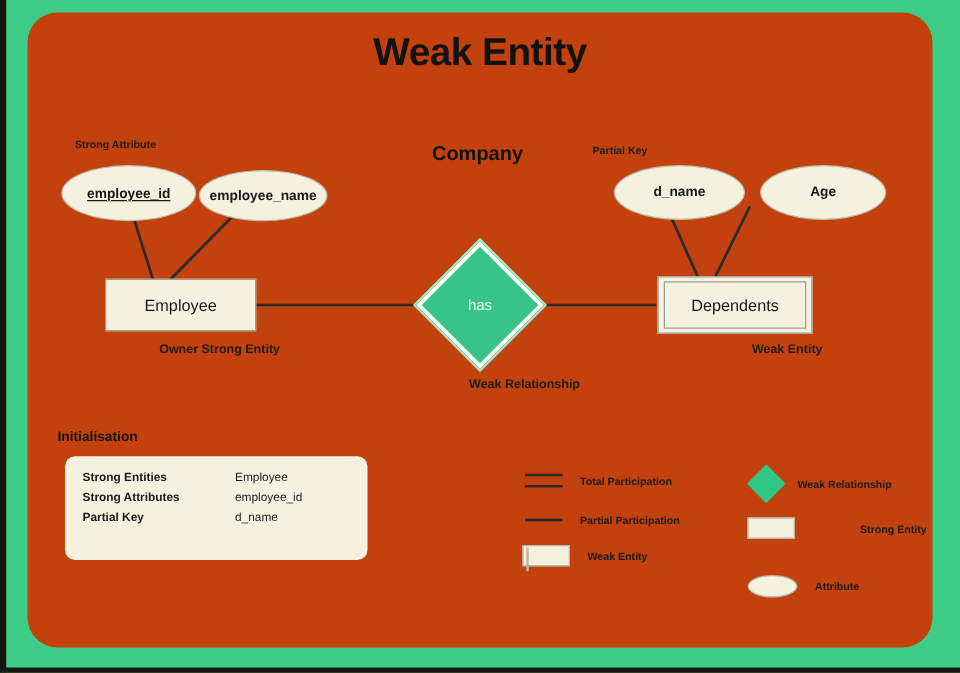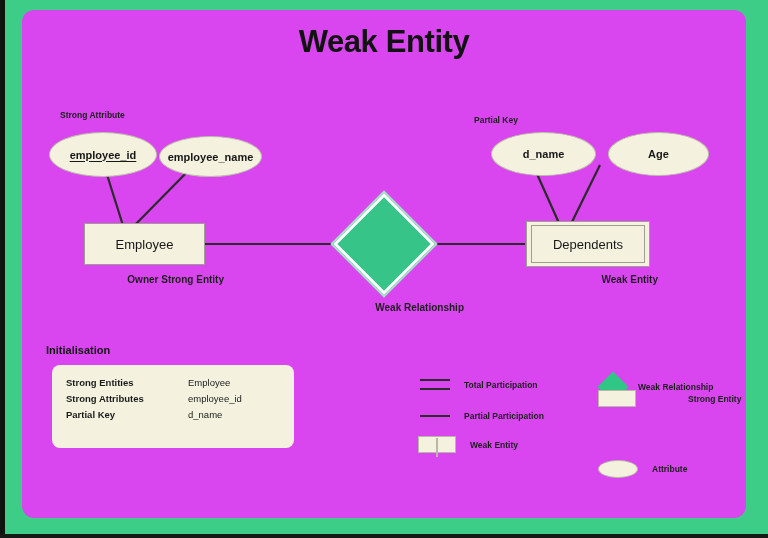--- a/index.html
+++ b/index.html
@@ -34,22 +34,22 @@
     width: 768px; height: 4px;
     background: #151a16;
   }
 
   #canvas {
     position: absolute;
     left: 22px;
     top: 10px;
     width: 724px;
     height: 508px;
-    background: #d946ef;
-    border-radius: 12px;
+    background: #c2410c;
+    border-radius: 24px;
     overflow: hidden;
   }
 
   
   #page-title {
     position: absolute;
     left: 0; top: 14px;
     width: 724px;
     text-align: center;
     font-size: 31px;
@@ -176,21 +176,20 @@
     white-space: nowrap;
   }
   #init-table td.k { font-weight: bold; width: 122px; }
   #init-table td.v { font-weight: normal; }
 
   
   .legend-row {
     position: absolute;
     display: flex;
     align-items: center;
-    text-align: center;
   }
   .legend-text {
     font-size: 8.5px;
     font-weight: bold;
     color: #1c1c1c;
     white-space: nowrap;
   }
   .sw { position: relative; }
   .sw-total {
     width: 30px; height: 7px;
@@ -237,20 +236,21 @@
 </head>
 <body>
 
 <div id="frame">
   <div id="edge-strip"></div>
   <div id="edge-strip-bottom"></div>
 
   <div id="canvas">
 
     <div id="page-title">Weak Entity</div>
+    <div id="company-label">Company</div>
 
     <div class="cap-label" style="left:38px; top:100px;">Strong Attribute</div>
     <div class="cap-label" style="left:452px; top:105px;">Partial Key</div>
 
     <svg class="conn" style="left:0; top:0;" width="724" height="508">
 
       <line x1="82" y1="155" x2="103" y2="222" stroke="#2b2b2b" stroke-width="2.2"></line>
 
       <line x1="172" y1="155" x2="106" y2="222" stroke="#2b2b2b" stroke-width="2.2"></line>
 
@@ -285,20 +285,21 @@
     <div class="sub-label" style="left:42px; top:264px; width:160px;">Owner Strong Entity</div>
 
     <div class="entity-box weak" style="left:504px; top:211px; width:124px; height:46px;">
       <div class="inner">
         <span>Dependents</span>
       </div>
     </div>
     <div class="sub-label" style="left:496px; top:264px; width:140px;">Weak Entity</div>
 
     <div class="diamond" style="left:326px; top:198px;"></div>
+    <div class="diamond-label" style="left:326px; top:198px; width:72px; height:72px;">has</div>
     <div class="sub-label" style="left:282px; top:292px; width:160px;">Weak Relationship</div>
 
     <div id="init-title">Initialisation</div>
     <div id="init-panel"></div>
     <table id="init-table">
       <tbody>
           <tr>
         <td class="k">Strong Entities</td>
         <td class="v">Employee</td>
       </tr>
@@ -330,21 +331,21 @@
       <span class="lg-gap"></span>
       <span class="legend-text">Weak Entity</span>
     </div>
 
     <div class="legend-row" style="left:576px; top:362px;">
       <span class="sw sw-diamond"></span>
       <span class="lg-gap"></span>
       <span class="legend-text">Weak Relationship</span>
     </div>
 
-    <div class="legend-row" style="left:576px; top:380px;gap:19px;">
+    <div class="legend-row" style="left:576px; top:404px;gap:19px;">
       <span class="sw sw-strong"></span>
       <span class="lg-gap"></span>
       <span class="legend-text">Strong Entity</span>
     </div>
 
     <div class="legend-row" style="left:576px; top:450px;">
       <span class="sw sw-ellipse"></span>
       <span class="lg-gap"></span>
       <span class="legend-text">Attribute</span>
     </div>

